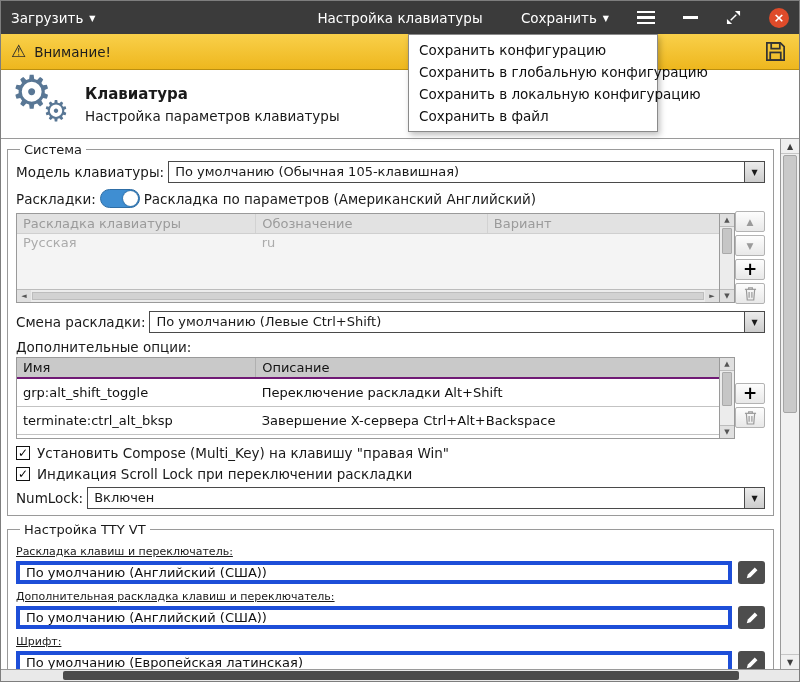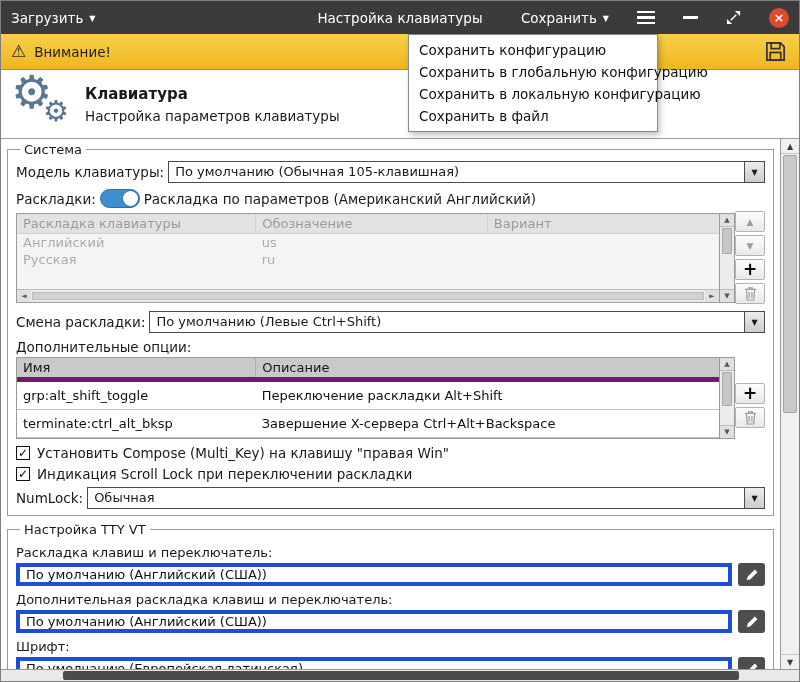--- a/index.html
+++ b/index.html
@@ -59,42 +59,42 @@
   .tbl-frame { flex:1; border:1px solid #9a9a9a; display:flex; min-width:0; overflow:hidden; }
   .tbl-main { flex:1; display:flex; flex-direction:column; min-width:0; }
   table { width:100%; border-collapse:collapse; table-layout:fixed; font-size:13px; }
   th { font-weight:normal; text-align:left; padding:2px 6px; overflow:hidden; white-space:nowrap; }
   td { padding:1px 6px; overflow:hidden; white-space:nowrap; }
   .tbl-disabled { height:90px; background:#f4f4f4; }
   .tbl-disabled th { background:#e2e2e2; color:#9b9b9b; border-bottom:1px solid #cfcfcf; }
   .tbl-disabled th + th { border-left:1px solid #d2d2d2; }
   .tbl-disabled td { color:#ababab; }
   .tbl-enabled { height:82px; background:#fff; }
-  .tbl-enabled th { background:#c9c9c9; color:#141414; border-bottom:5px solid #701a75; }
+  .tbl-enabled th { background:#c9c9c9; color:#141414; border-bottom:2px solid #701a75; }
   .tbl-enabled th + th { border-left:1px solid #b0b0b0; }
   .tbl-enabled td { color:#111; border-bottom:1px solid #c3c3c3; padding:6px; }
 
   .sb-v { width:15px; border-left:1px solid #9a9a9a; background:#ececec; display:flex; flex-direction:column; flex:0 0 15px; }
   .sb-btn { height:13px; flex:0 0 13px; display:flex; align-items:center; justify-content:center; font-size:7px; color:#555; background:#e0e0e0; cursor:pointer; }
   .sb-btn.t { border-bottom:1px solid #bcbcbc; }
   .sb-btn.b { border-top:1px solid #bcbcbc; margin-top:auto; }
   .sb-thumb { background:#c6c6c6; border:1px solid #a9a9a9; margin:1px 2px 0; height:26px; border-radius:1px; cursor:pointer; }
   .sb-h { height:13px; flex:0 0 13px; border-top:1px solid #bcbcbc; background:#ececec; display:flex; align-items:stretch; margin-top:auto; }
   .sb-h .sb-btn { height:auto; width:14px; flex:0 0 14px; background:#e0e0e0; }
   .sb-hthumb { flex:1; margin:2px 1px; background:#d2d2d2; border:1px solid #bdbdbd; cursor:pointer; }
 
   .side-btns { display:flex; flex-direction:column; gap:3px; width:30px; flex:0 0 30px; }
   .sq-btn { height:21px; border:1px solid #b3b3b3; background:linear-gradient(#fdfdfd,#e8e8e8); border-radius:2px; display:flex; align-items:center; justify-content:center; font-size:9px; color:#9a9a9a; cursor:pointer; }
   .sq-btn.plus { color:#000; font-size:17px; font-weight:bold; line-height:1; }
 
   .chk-row { display:flex; align-items:center; gap:7px; }
   .chk { width:14px; height:14px; border:1.5px solid #111; display:flex; align-items:center; justify-content:center; font-size:12px; font-weight:bold; color:#000; line-height:1; background:#fff; flex:0 0 14px; cursor:pointer; }
   .chk-label { font-size:13.5px; }
 
-  .tty-label { margin:6px 0 3px; font-size:13px; }
+  .tty-label { margin:6px 0 3px; font-size:11px;text-decoration:underline; }
   .tty-row { display:flex; gap:6px; align-items:center; }
   .tty-input { flex:1; border:4px solid #1d4ed8; height:23px; padding:2px 6px; font-size:13px; font-family:inherit; background:#fff; color:#111; min-width:0; }
   .edit-btn { width:27px; height:23px; background:#4d4d4d; border:none; border-radius:3px; display:flex; align-items:center; justify-content:center; flex:0 0 27px; cursor:pointer; }
 
   
   .main-vscroll { flex:0 0 19px; border-left:1px solid #9a9a9a; background:#f0f0f0; position:relative; }
   .mv-btn { position:absolute; left:0; right:0; height:15px; display:flex; align-items:center; justify-content:center; font-size:8px; color:#3d3d3d; cursor:pointer; }
   .mv-btn.top { top:0; border-bottom:1px solid #c6c6c6; }
   .mv-btn.bottom { bottom:0; border-top:1px solid #c6c6c6; }
   .mv-thumb { position:absolute; left:2px; right:2px; top:16px; height:258px; background:#c9c9c9; border:1px solid #a5a5a5; border-radius:2px; cursor:pointer; }
@@ -202,25 +202,20 @@
                   </colgroup>
                 <thead>
                   <tr>
                     <th>Раскладка клавиатуры</th>
                     <th>Обозначение</th>
                     <th>Вариант</th>
                   </tr>
                 </thead>
                 <tbody>
                   <tr>
-                    <td>Английский</td>
-                    <td>us</td>
-                    <td></td>
-                  </tr>
-                  <tr>
                     <td>Русская</td>
                     <td>ru</td>
                     <td></td>
                   </tr>
                 </tbody>
               </table>
               <div class="sb-h">
                 <span class="sb-btn">◄</span>
                 <span class="sb-hthumb"></span>
                 <span class="sb-btn">►</span>
@@ -313,21 +308,21 @@
         <div class="chk-row mt5">
           <span class="chk">
               <span>✓</span>
             </span>
           <span class="chk-label">Индикация Scroll Lock при переключении раскладки</span>
         </div>
 
         <div class="frow mt5">
           <span class="flabel">NumLock:</span>
           <div class="combo">
-            <span class="combo-val">Обычная</span>
+            <span class="combo-val">Включен</span>
             <span class="combo-btn">
                 <span>▼</span>
               </span>
           </div>
         </div>
       </fieldset>
 
       <fieldset>
         <legend>Настройка TTY VT</legend>
 

